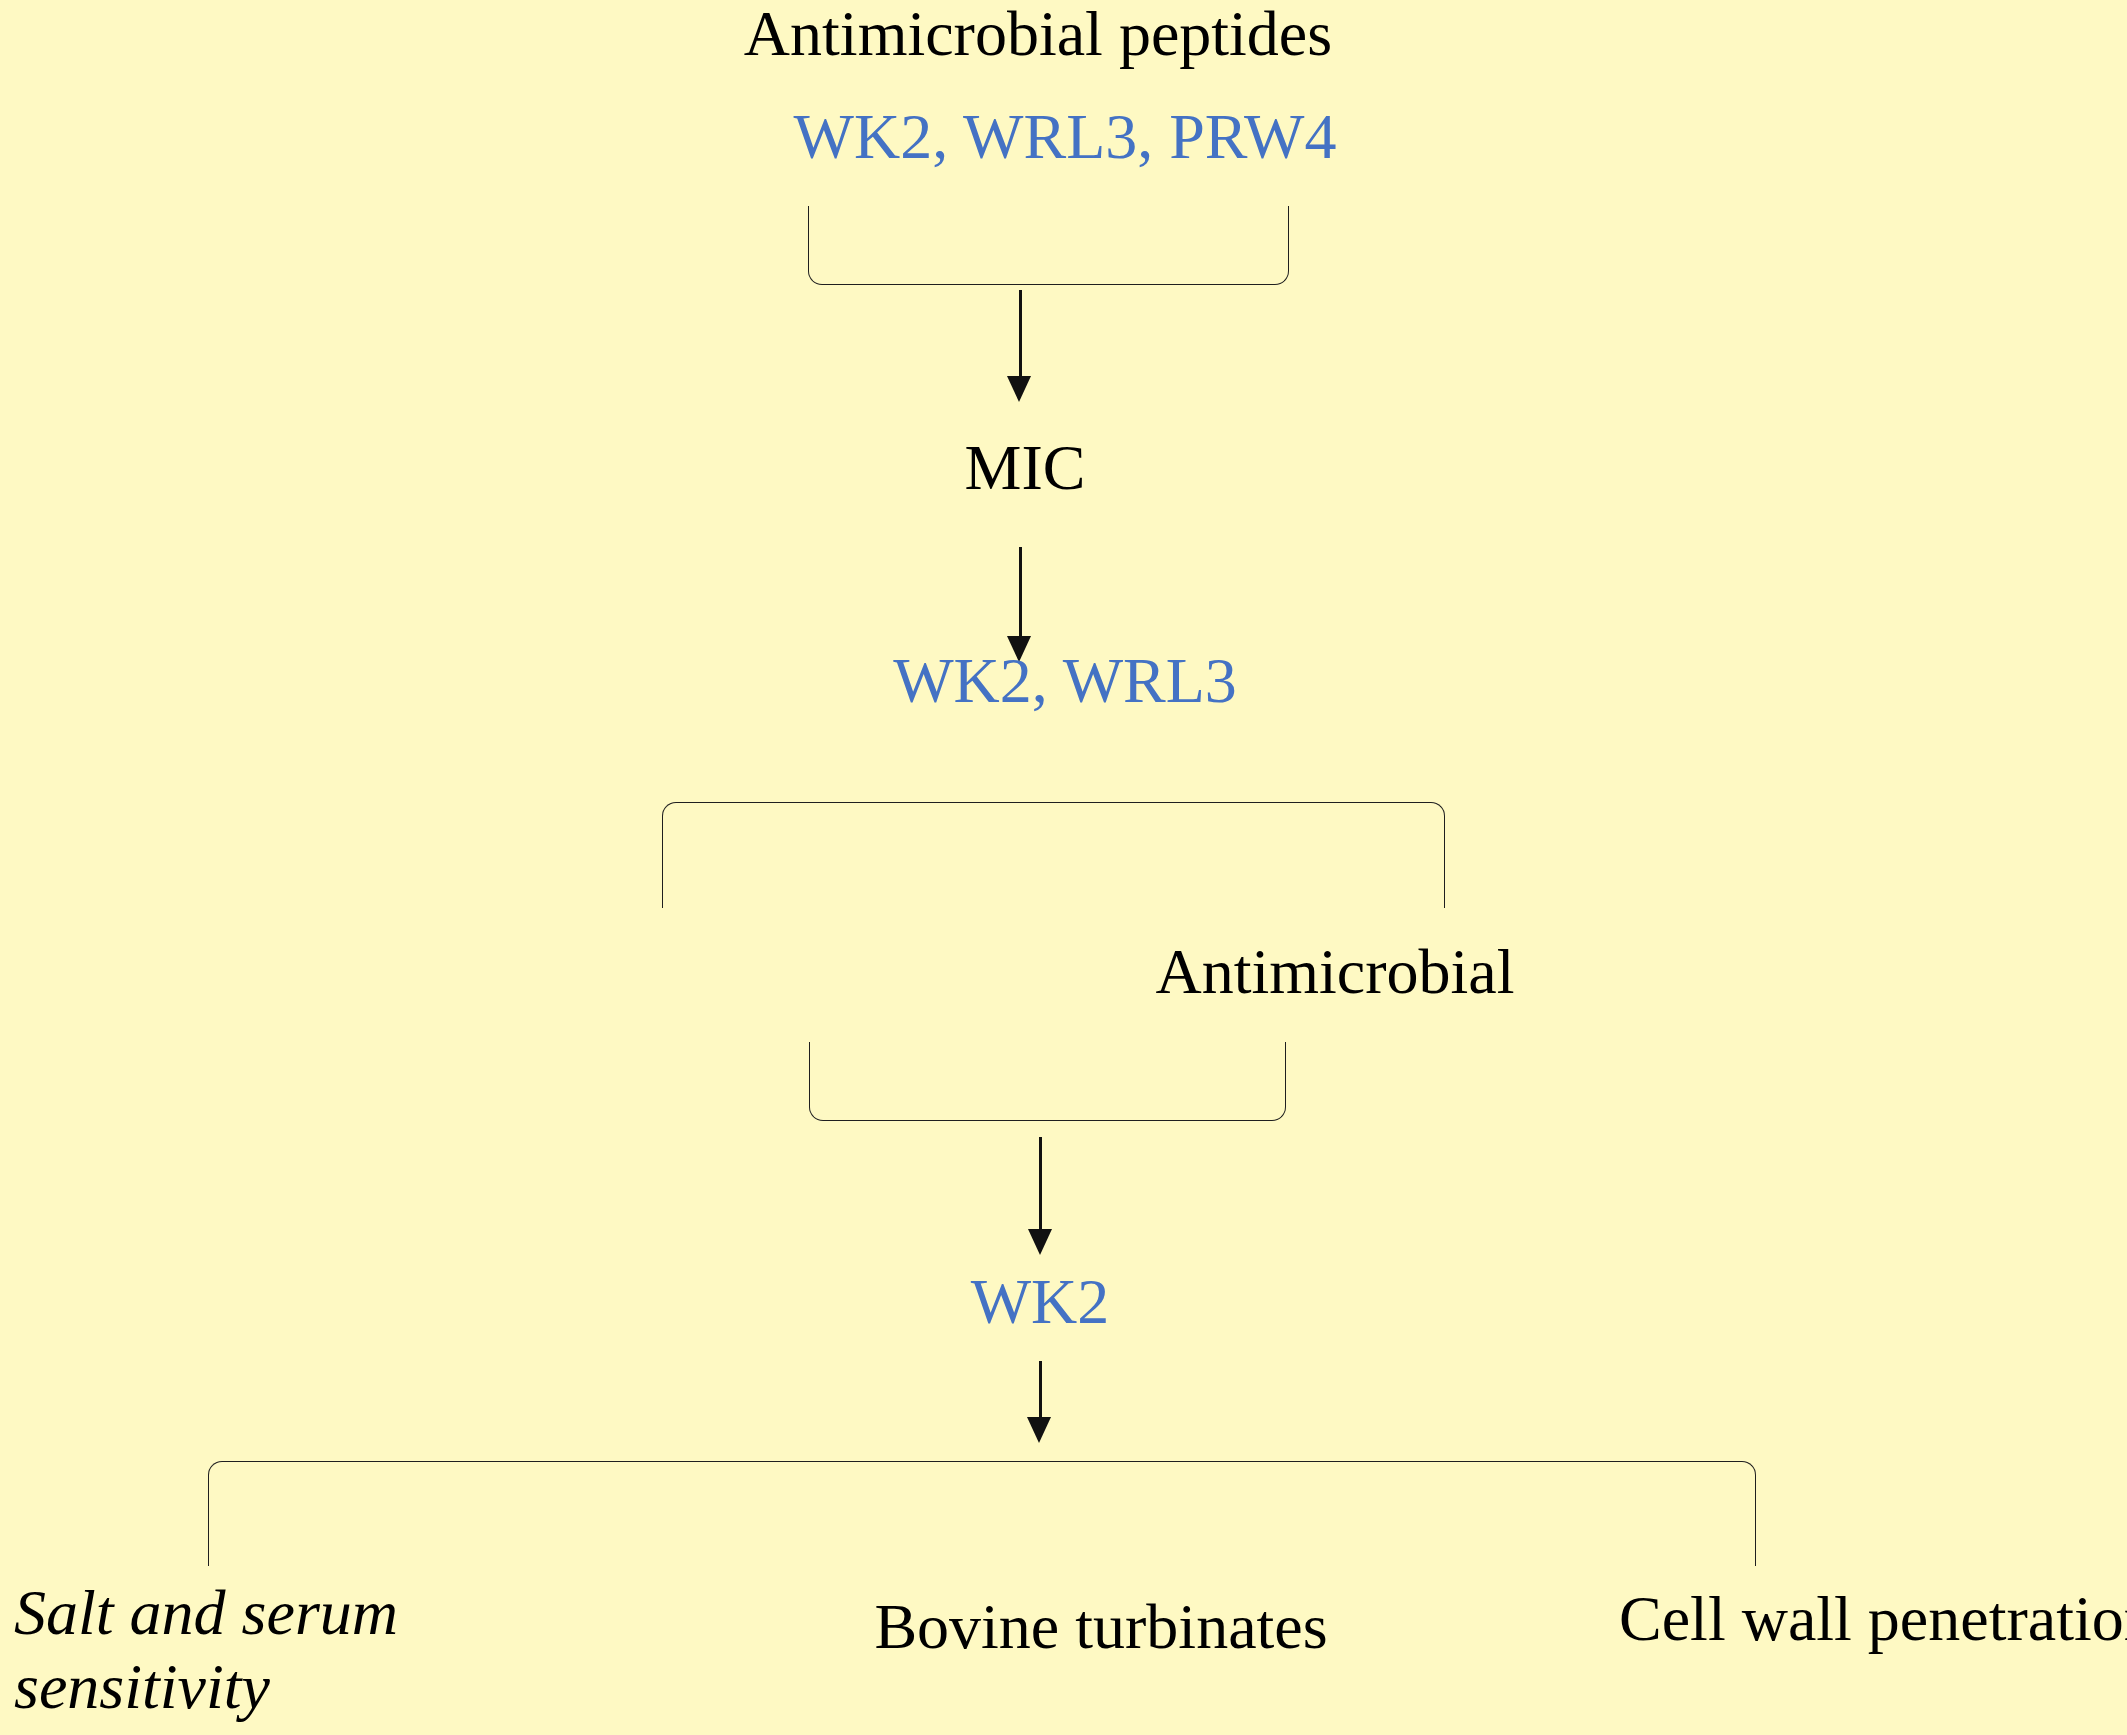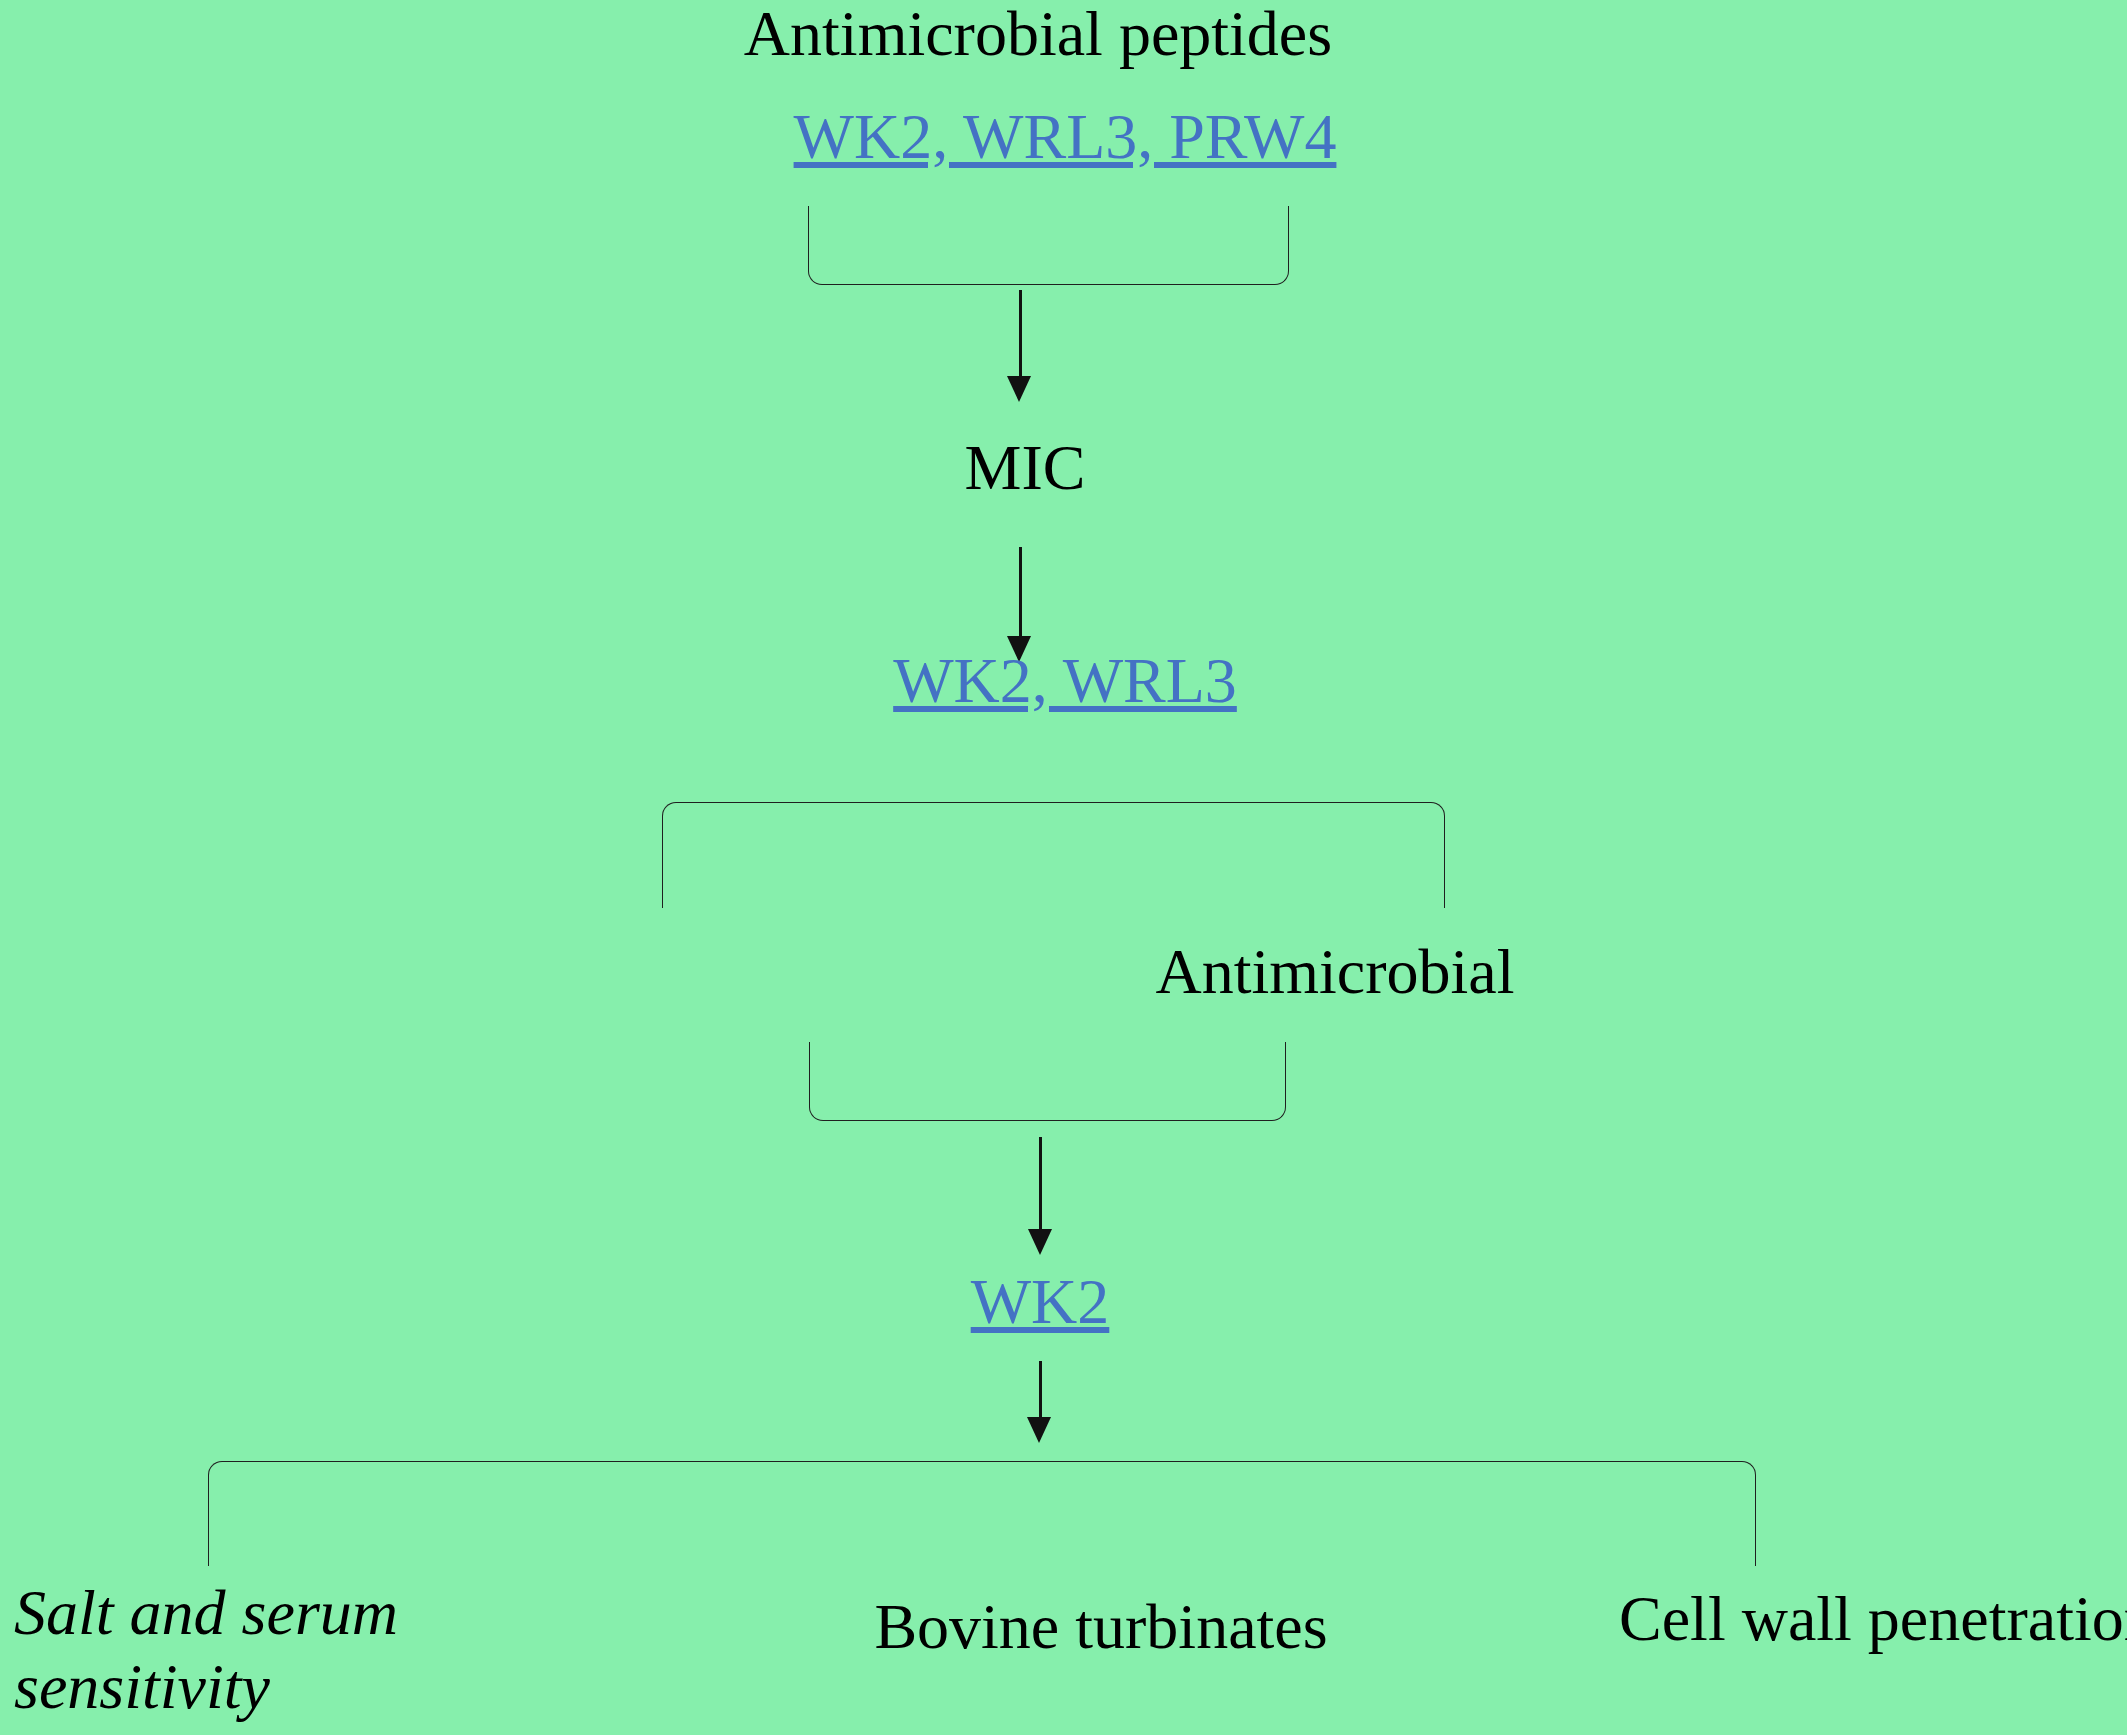--- a/index.html
+++ b/index.html
@@ -1,33 +1,33 @@
 <!DOCTYPE html>
 <html style="font-size:14px"><head>
 <meta charset="utf-8">
 <style>
   html,body{margin:0;padding:0;background:#ffffff;}
   #canvas{
     position:relative;
     width:2127px;
     height:1735px;
-    background:#86efac;
+    background:#fef9c3;
     font-family:"Liberation Serif","DejaVu Serif",serif;
     color:#000000;
     overflow:hidden;
   }
   .t{
     position:absolute;
     font-size:64px;
     line-height:1.15;
     white-space:nowrap;
     color:#000000;
   }
   .t.center{transform:translateX(-50%);}
-  .t.blue{color:#4472C4;text-decoration:underline;}
+  .t.blue{color:#4472C4;}
   .t.wrap{white-space:normal;font-style:italic;}
   .bracket{position:absolute;box-sizing:border-box;}
   .gather{ 
     border-left:1.7px solid #1f1f1f;
     border-right:1.7px solid #1f1f1f;
     border-bottom:1.7px solid #1f1f1f;
     border-bottom-left-radius:14px;
     border-bottom-right-radius:14px;
   }
   .spread{ 

